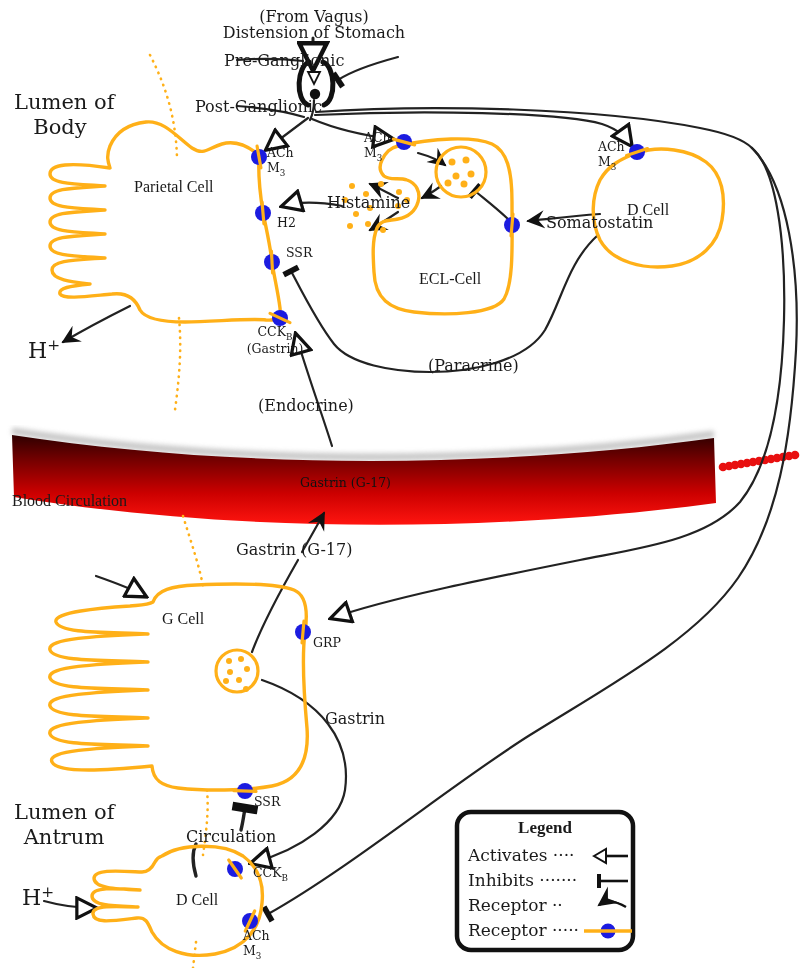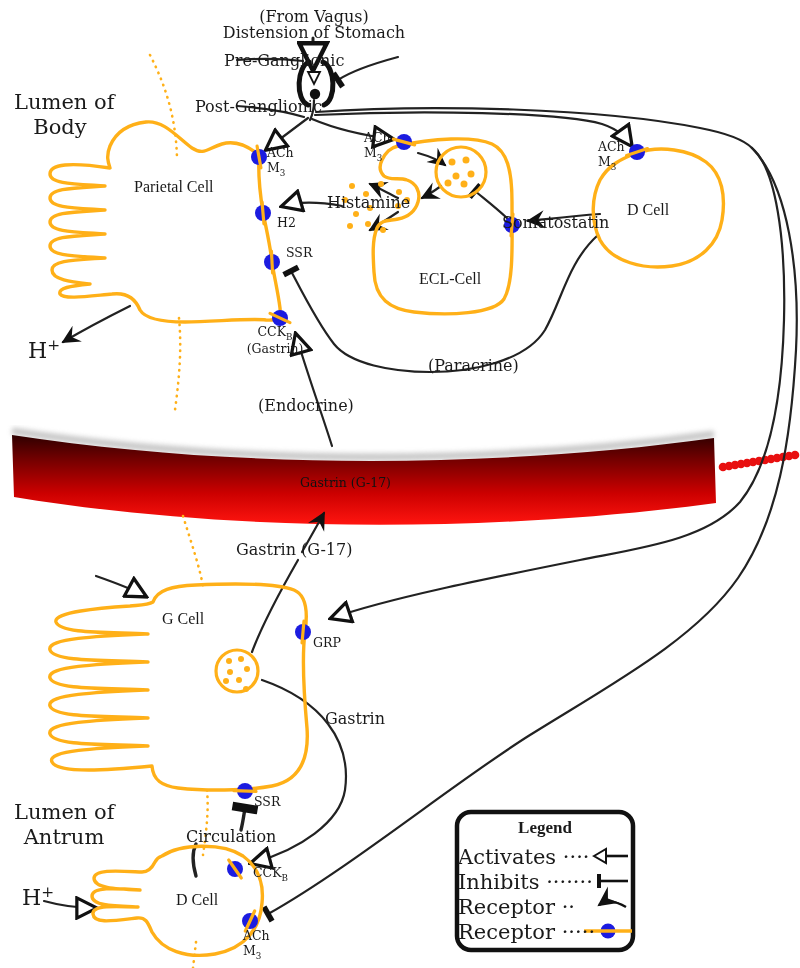--- a/index.html
+++ b/index.html
@@ -5,21 +5,21 @@
   html,body{margin:0;padding:0;background:#fff;}
   #stage{position:relative;width:800px;height:968px;background:#fff;overflow:hidden;
          font-family:"DejaVu Serif","Liberation Serif",serif;color:#1a1a1a;}
   #art{position:absolute;left:0;top:0;}
   .lbl{position:absolute;white-space:nowrap;line-height:1.18;color:#1a1a1a;}
   .ctr{transform:translateX(-50%);text-align:center;}
   .tc{text-align:center;} .s12{font-size:12.5px;} .s13{font-size:16px;} .s16{font-size:16.5px;} .s17{font-size:17px;}
   .s20{font-size:16px;font-family:Liberation Serif, serif;} .s21{font-size:21px;} .s22{font-size:22px;}
   .b{font-weight:bold;font-family:Liberation Serif, serif;}
   sub{font-size:70%;} sup{font-size:70%;}
-  .leg-row{position:absolute;left:458px;font-size:21px;}
+  .leg-row{position:absolute;left:468px;font-size:17px;}
 </style>
 </head>
 <body>
 
 <div id="stage">
 
 <svg id="art" width="800" height="968" viewBox="0 0 800 968">
   <defs>
     <linearGradient id="bloodGrad" x1="0" y1="0" x2="0" y2="1">
       <stop offset="0%" stop-color="#2e0000"></stop>
@@ -253,35 +253,36 @@
 <div class="lbl s12 tc" style="left:240px;top:325px;width:70px;">
   <span>CCK</span><sub>B</sub><br>
   <span>(Gastrin)</span>
 </div>
 
 <div class="lbl s20" style="left:395px;top:270px;margin-left:24px;">ECL-Cell</div>
 <div class="lbl s12" style="left:364px;top:131px;">
   <span>ACh</span><br>
   <span>M</span><sub>3</sub>
 </div>
-<div class="lbl s13" style="left:502px;top:214px;">Somatostatin</div>
+<div class="lbl s13" style="left:546px;top:214px;">Somatostatin</div>
 
 <div class="lbl s20" style="left:627px;top:201px;">D Cell</div>
 <div class="lbl s12" style="left:598px;top:140px;">
   <span>ACh</span><br>
   <span>M</span><sub>3</sub>
 </div>
 
 <div class="lbl s13" style="left:428px;top:357px;">(Paracrine)</div>
 <div class="lbl s13" style="left:258px;top:397px;">(Endocrine)</div>
 
 <div class="lbl s22" style="left:28px;top:336px;">
   <span>H</span><sup>+</sup>
 </div>
 
+<div class="lbl s20" style="left:12px;top:492px;">Blood Circulation</div>
 <div class="lbl s12" style="left:300px;top:476px;color:#111;">Gastrin (G-17)</div>
 
 <div class="lbl s13" style="left:236px;top:541px;">Gastrin (G-17)</div>
 
 <div class="lbl s20" style="left:162px;top:610px;">G Cell</div>
 <div class="lbl s12" style="left:313px;top:636px;">GRP</div>
 <div class="lbl s13" style="left:325px;top:710px;">Gastrin</div>
 
 <div class="lbl s21 tc" style="left:14px;top:800px;width:100px;">
   <span>Lumen of</span><br>

